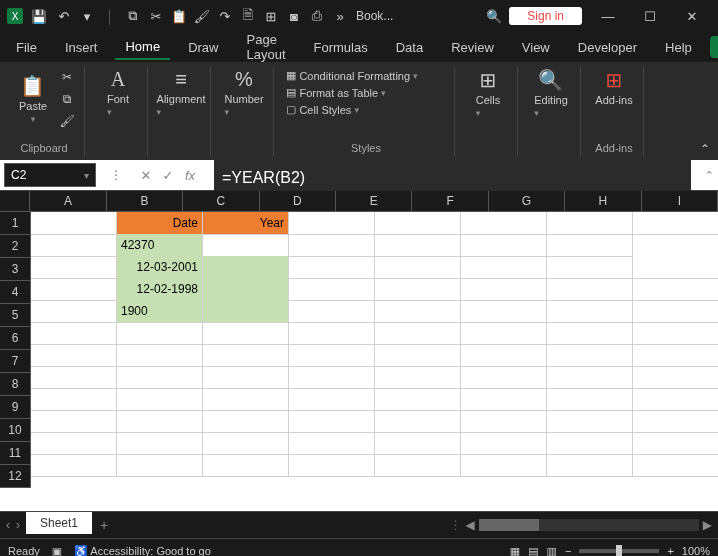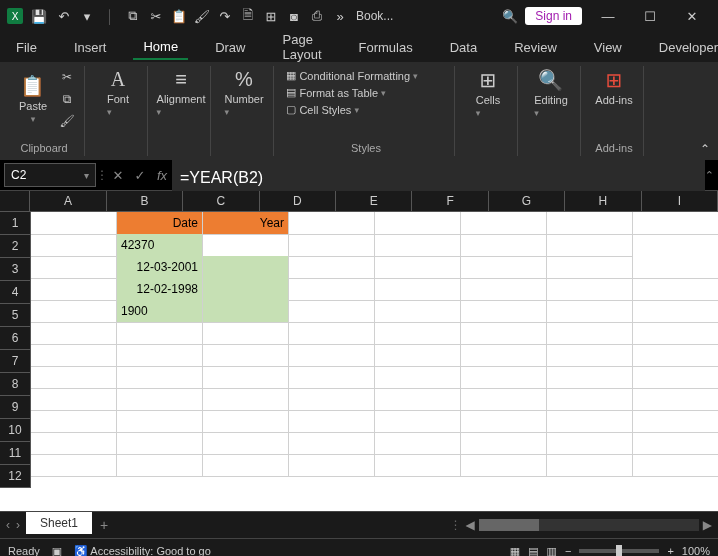--- a/index.html
+++ b/index.html
@@ -2,39 +2,39 @@
 <html><head>
 <meta charset="utf-8">
 <style>
 body{margin:0;background:#1a1a1a;font-family:'Segoe UI',sans-serif;font-size:12px;color:#ccc;overflow:hidden;width:718px;height:556px}
 .titlebar{height:32px;background:#1a1a1a;display:flex;align-items:center;padding:0 6px;gap:6px}
 .titlebar .icon-sm{width:18px;height:18px;display:flex;align-items:center;justify-content:center;font-size:13px;color:#ccc}
 .titlebar .qat{display:flex;gap:3px;align-items:center}
 .titlebar .qat>div{width:20px;height:20px;display:flex;align-items:center;justify-content:center;color:#ccc;font-size:13px}
 .titlebar .spacer{flex:1}
 .titlebar .title{color:#ccc;font-size:12px;white-space:nowrap}
-.signin{background:#fff;color:#a21caf;padding:2px 10px;border-radius:3px;font-size:12px}
+.signin{background:#fff;color:#ef4444;padding:2px 18px;border-radius:3px;font-size:12px}
 .winbtns{display:flex;gap:2px}
 .winbtns>div{width:40px;height:28px;display:flex;align-items:center;justify-content:center;font-size:13px}
-.tabs{height:30px;background:#1a1a1a;display:flex;align-items:center;padding:0 6px;gap:17px}
+.tabs{height:30px;background:#1a1a1a;display:flex;align-items:center;padding:0 6px;gap:8px}
 .tab{padding:4px 10px;color:#ccc;font-size:13px;cursor:pointer}
 .tab.active{border-bottom:2px solid #107c41;color:#fff}
 .share-btn{margin-left:auto;background:#107c41;color:#fff;padding:4px 10px;border-radius:4px;font-size:12px;display:flex;align-items:center;gap:4px}
 .ribbon{height:90px;background:#2b2b2b;display:flex;padding:4px;gap:4px;position:relative}
 .rgroup{display:flex;flex-direction:column;align-items:center;justify-content:space-between;padding:2px 8px;border-right:1px solid #444}
 .rgroup:last-child{border-right:none}
 .rgroup-icons{display:flex;gap:4px;align-items:center;flex-wrap:wrap;justify-content:center;height:60px}
 .rgroup-label{font-size:11px;color:#aaa}
 .big-btn{display:flex;flex-direction:column;align-items:center;gap:2px;width:42px}
 .big-btn .icn{font-size:20px}
 .big-btn .lbl{font-size:11px;color:#ccc}
 .sml{width:18px;height:18px;display:flex;align-items:center;justify-content:center;font-size:12px;color:#ccc}
 .style-item{font-size:11px;color:#ccc;display:flex;align-items:center;gap:3px;padding:1px 0}
 .collapse{position:absolute;right:8px;bottom:4px;color:#ccc;font-size:12px}
-.formula-bar{height:30px;background:#000000;display:flex;align-items:center;padding:0 4px;gap:0;border-bottom:1px solid #444}
+.formula-bar{height:30px;background:#ffffff;display:flex;align-items:center;padding:0 4px;gap:14px;border-bottom:1px solid #444}
 .name-box{width:78px;height:22px;background:#1a1a1a;border:1px solid #555;color:#fff;display:flex;align-items:center;padding:0 6px;font-size:12px}
 .name-box .dd{margin-left:auto;font-size:10px;color:#888}
 .fx-btns{display:flex;gap:2px}
 .fx-btns>div{width:20px;height:22px;display:flex;align-items:center;justify-content:center;color:#888;font-size:13px}
 .formula-input{flex:1;height:36px;background:#2b2b2b;color:#fff;padding:0 8px;display:flex;align-items:center;font-size:16px;margin-top:6px}
 .expand-fx{color:#888;font-size:11px}
 .sheet-area{background:#fff;position:relative;height:320px;overflow:hidden}
 .col-headers{display:flex;height:20px;background:#1a1a1a;color:#ccc;border-bottom:1px solid #555}
 .corner{width:30px;border-right:1px solid #555}
 .ch{width:77px;text-align:center;line-height:20px;font-size:12px;border-right:1px solid #555}

